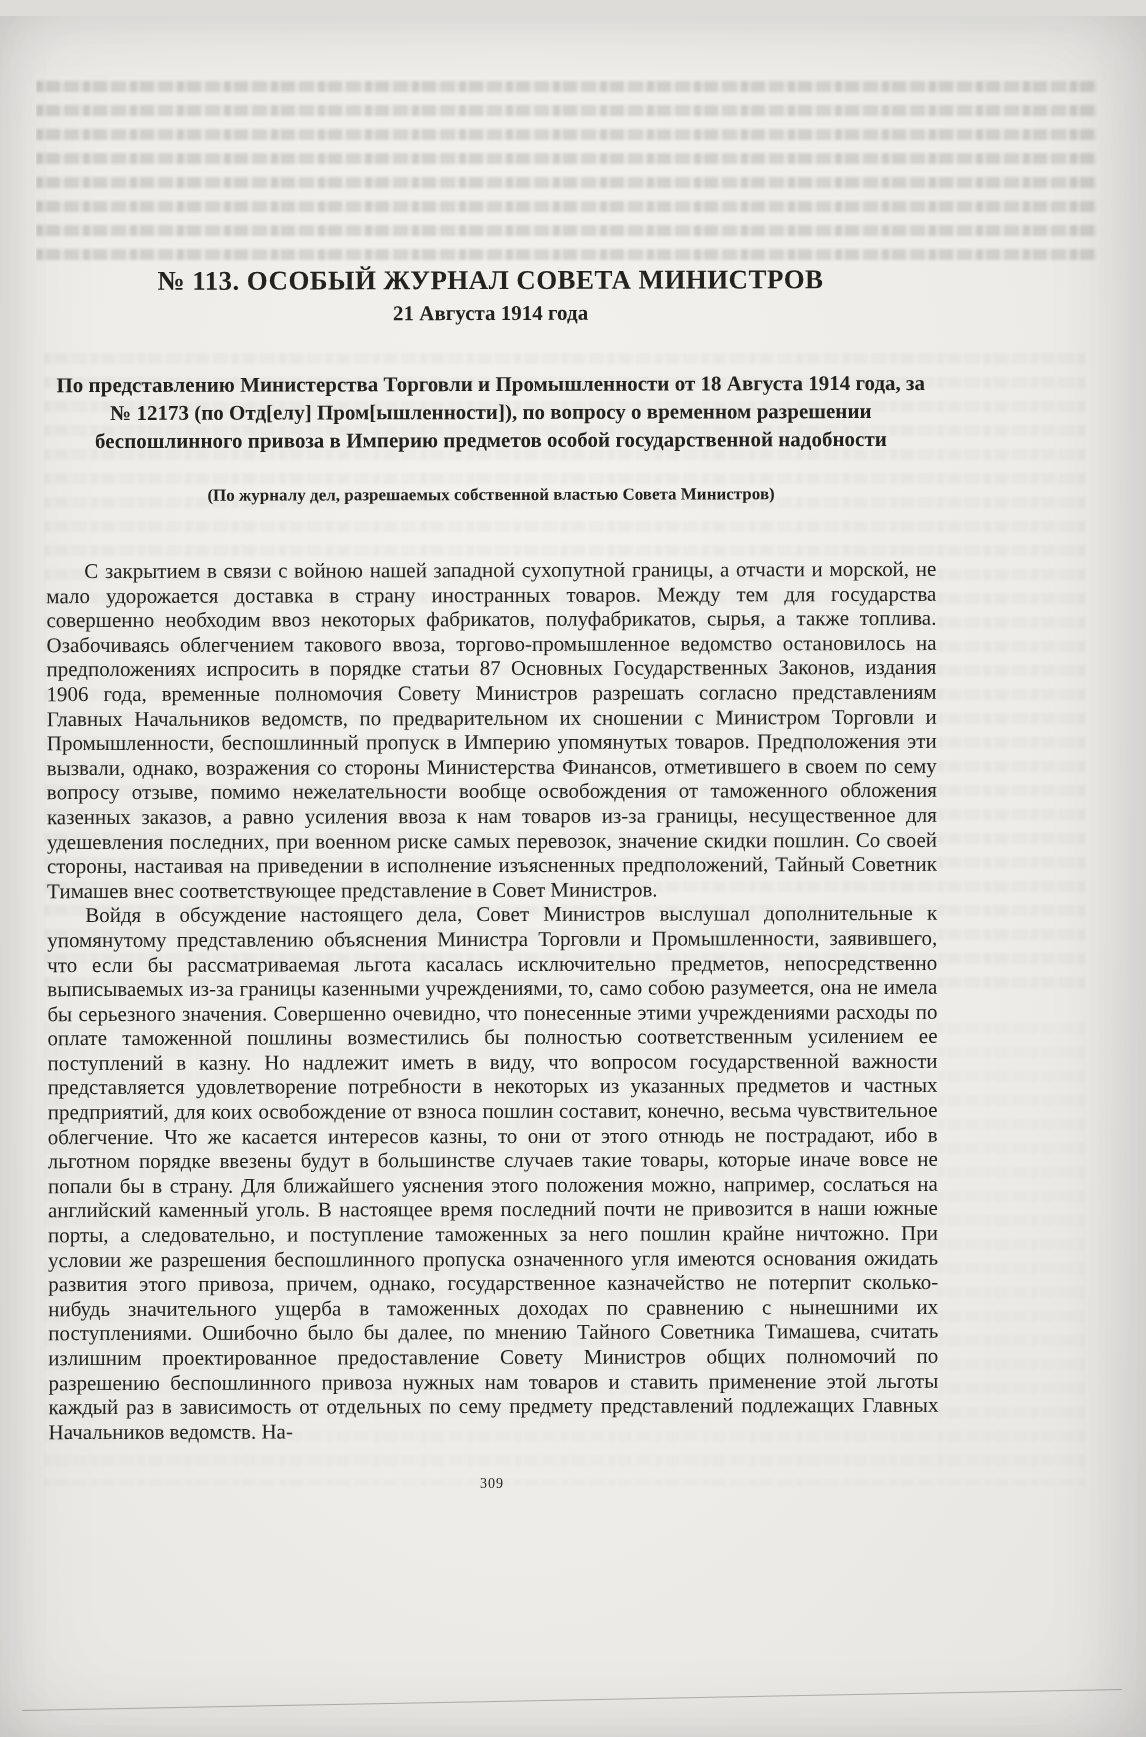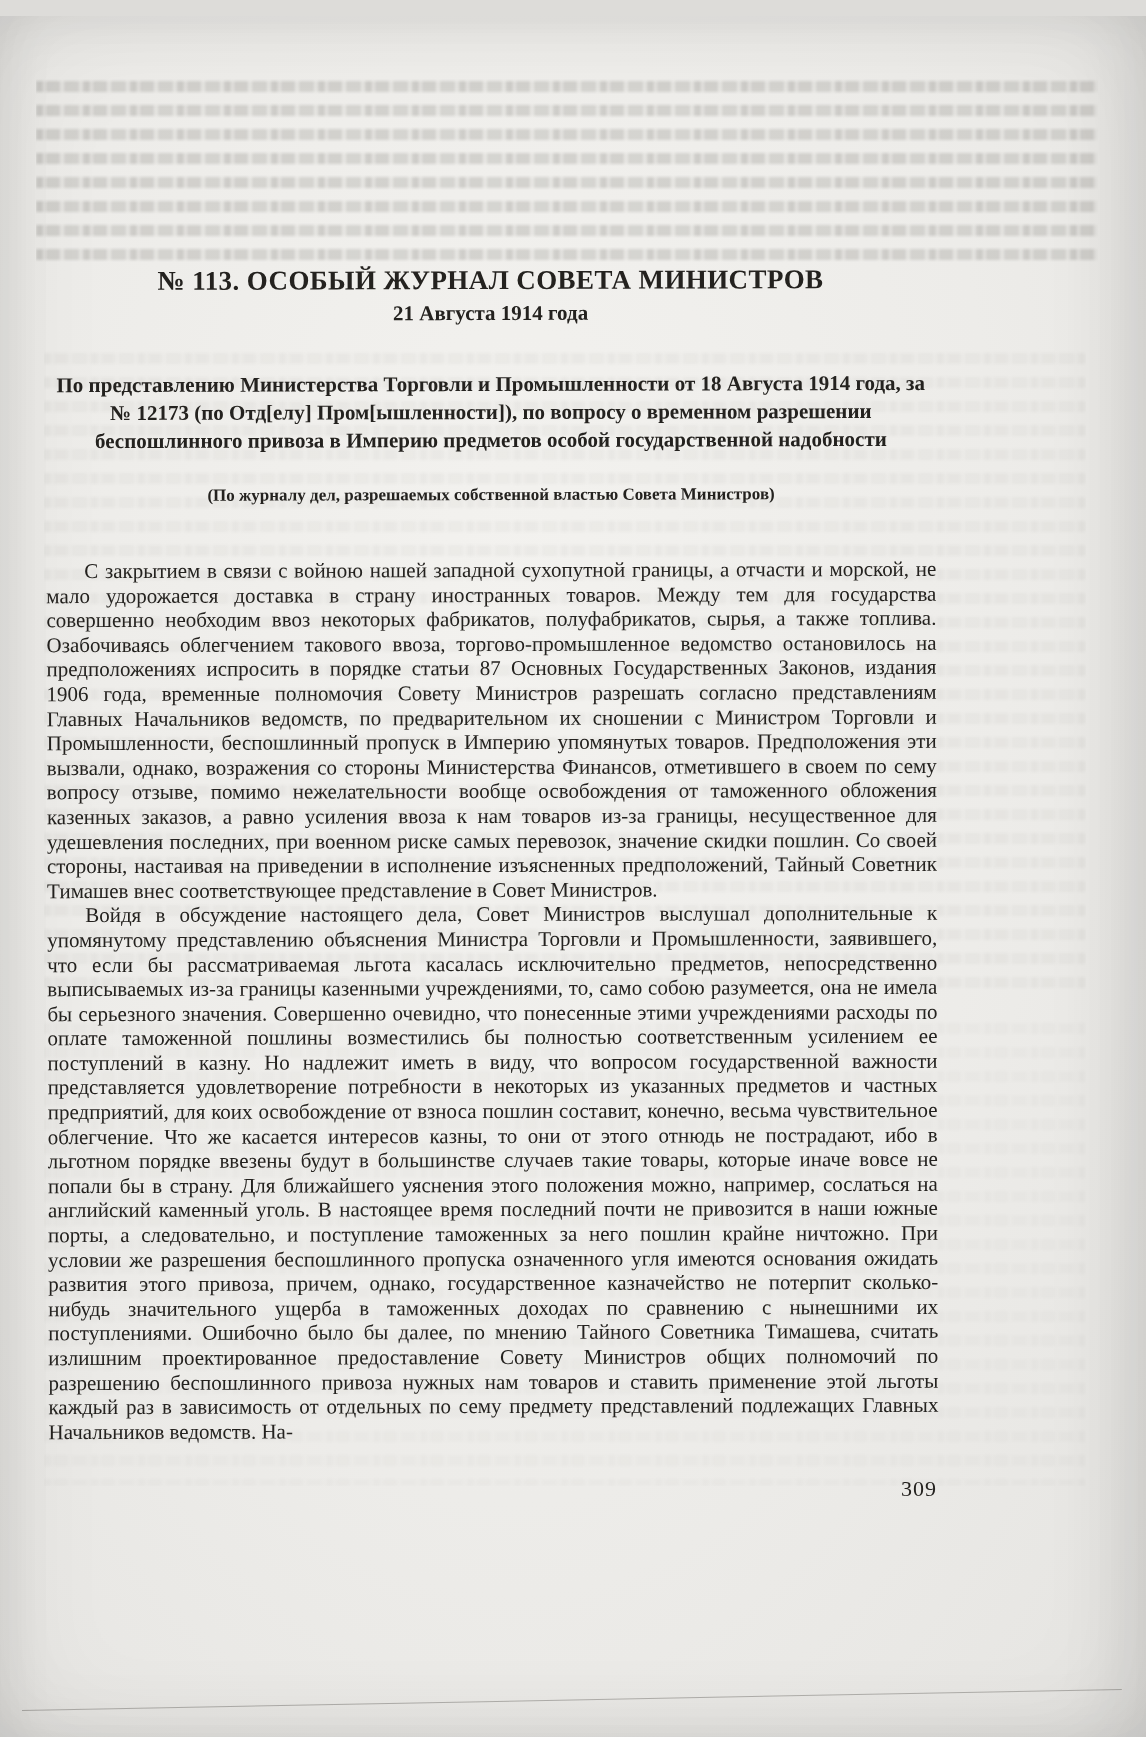--- a/index.html
+++ b/index.html
@@ -92,22 +92,22 @@
     hyphens: auto;
   }
   .body-par.first {
     margin-top: 52px;
   }
   .page-number {
     position: absolute;
     top: 1460px;
     left: 47px;
     width: 890px;
-    text-align: right;
-    font-size: 22px;
+    text-align: center;
+    font-size: 14px;
     letter-spacing: 1px;
   }
   .edge-line {
     position: absolute;
     left: 22px;
     top: 1694px;
     width: 1100px;
     height: 1px;
     background: rgba(92,90,86,0.40);
     transform: rotate(-1.1deg);

